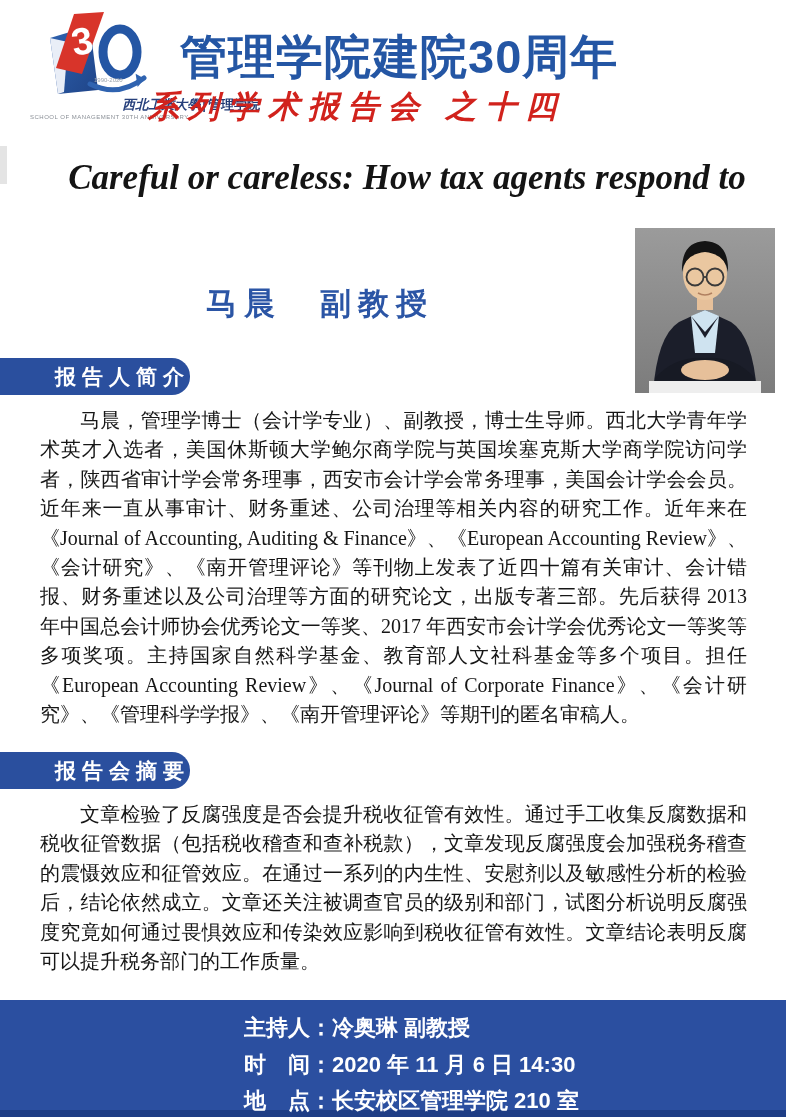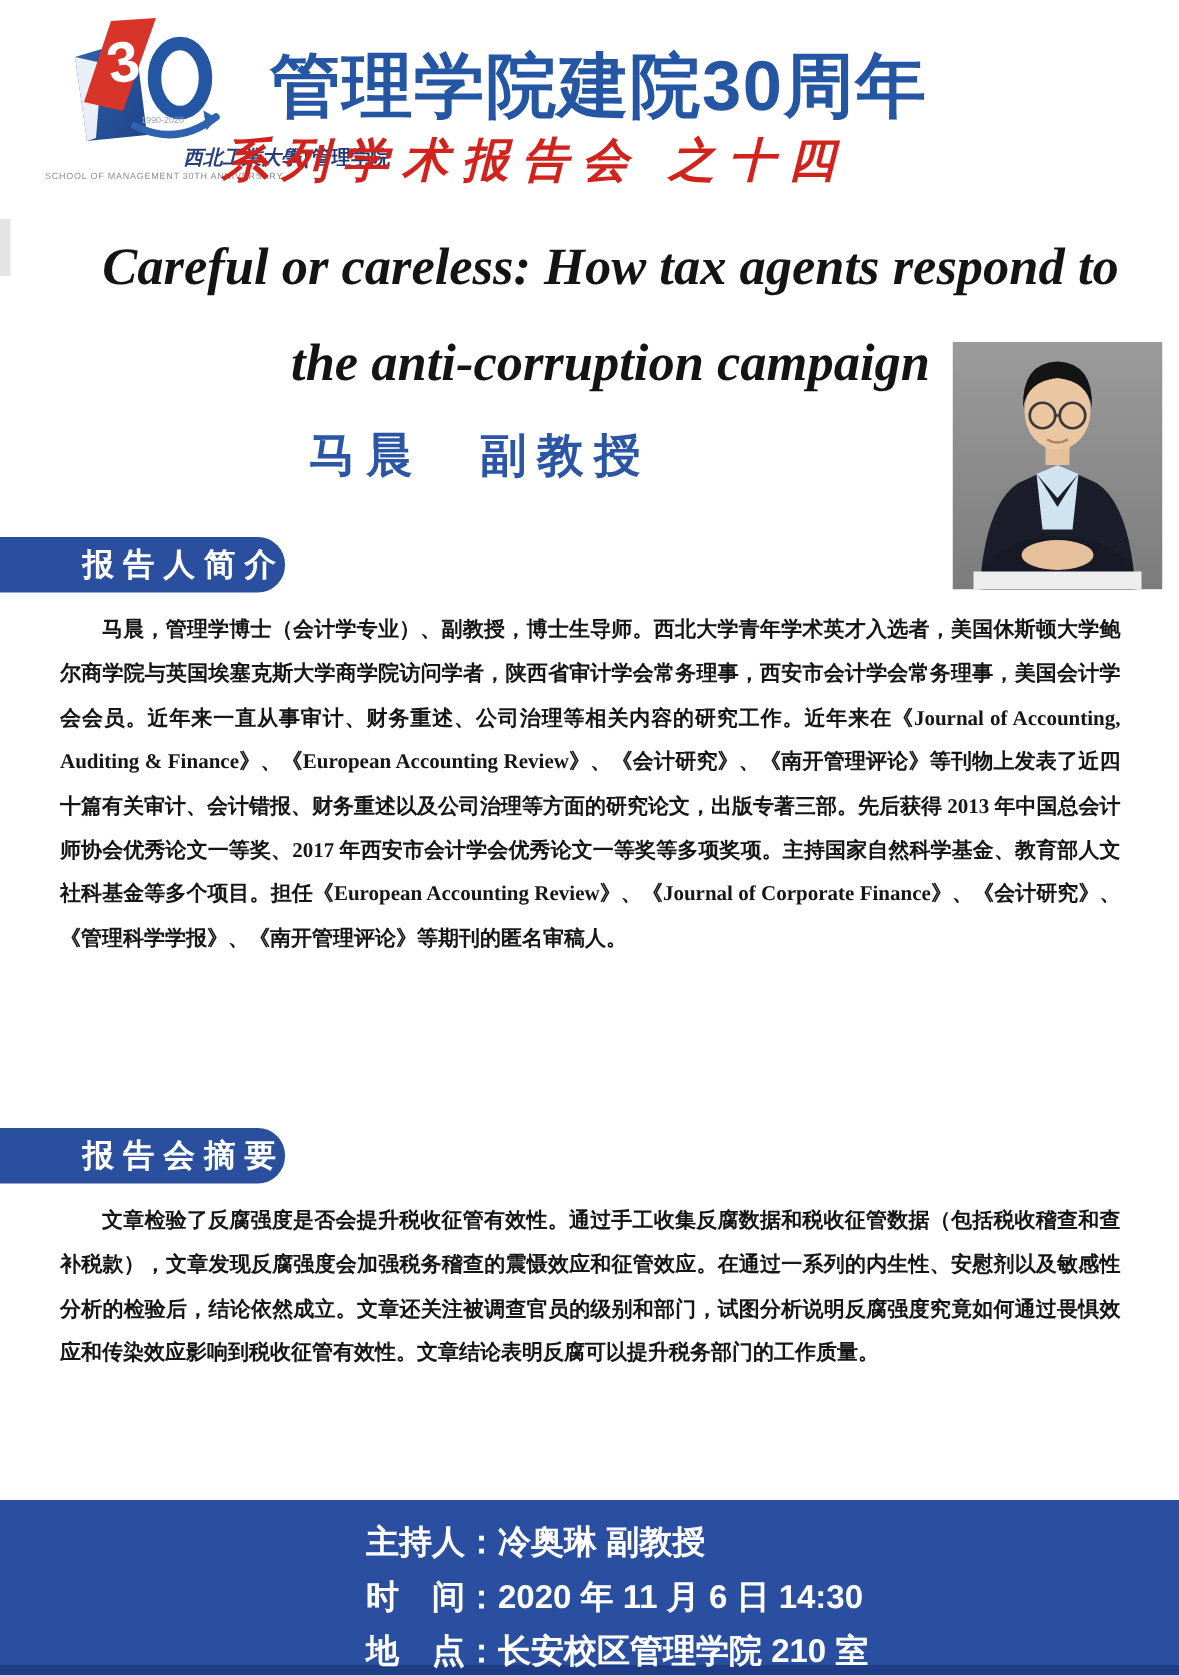--- a/index.html
+++ b/index.html
@@ -61,22 +61,22 @@
     letter-spacing: 6px; line-height: 37px; padding-left: 36px;
     transform-origin: left center;
     text-align: right;
   }
   .banner-bio { top: 358px; }
   .banner-abstract { top: 752px; }
   
   .para {
     position: absolute; left: 40px; width: 707px;
     font-family: "Liberation Serif", "DejaVu Serif", serif;
-    font-size: 14px; line-height: 29.4px; color: #161616;
-    text-align: justify; text-indent: 2em; font-weight: bold;
+    font-size: 20px; line-height: 29.4px; color: #161616;
+    text-align: justify; text-indent: 2em;
   }
   .para-bio { top: 406px; }
   .para-abstract { top: 800px; }
   
   .footer-bar {
     position: absolute; left: 0; top: 1000px; width: 786px; height: 117px;
     background: #2b4fa0; border-bottom: 7px solid #1e3d85;
     color: #ffffff;
   }
   .footer-rows { padding: 10px 0 0 244px; }
@@ -117,21 +117,20 @@
       <span class="uni">西北工業大學</span><span class="sep">|</span><span class="school">管理学院</span>
     </div>
     <div class="en">SCHOOL OF MANAGEMENT  30TH ANNIVERSARY</div>
   </div>
 
   <div class="main-title">管理学院建院30周年</div>
   <div class="series-subtitle">系列学术报告会 之十四</div>
 
   <div class="talk-title">
     <span class="line">Careful or careless: How tax agents respond to</span>
-    <span class="line">the anti-corruption campaign</span>
   </div>
   <div class="speaker-name">马晨　副教授</div>
 
   <div class="photo">
     <svg width="140" height="165" viewBox="0 0 140 165">
       <defs>
         <linearGradient id="bgGray" x1="0" y1="0" x2="0" y2="1">
           <stop offset="0" stop-color="#9b9b9b"></stop>
             <stop offset="1" stop-color="#7c7c7c"></stop>
         </linearGradient>

